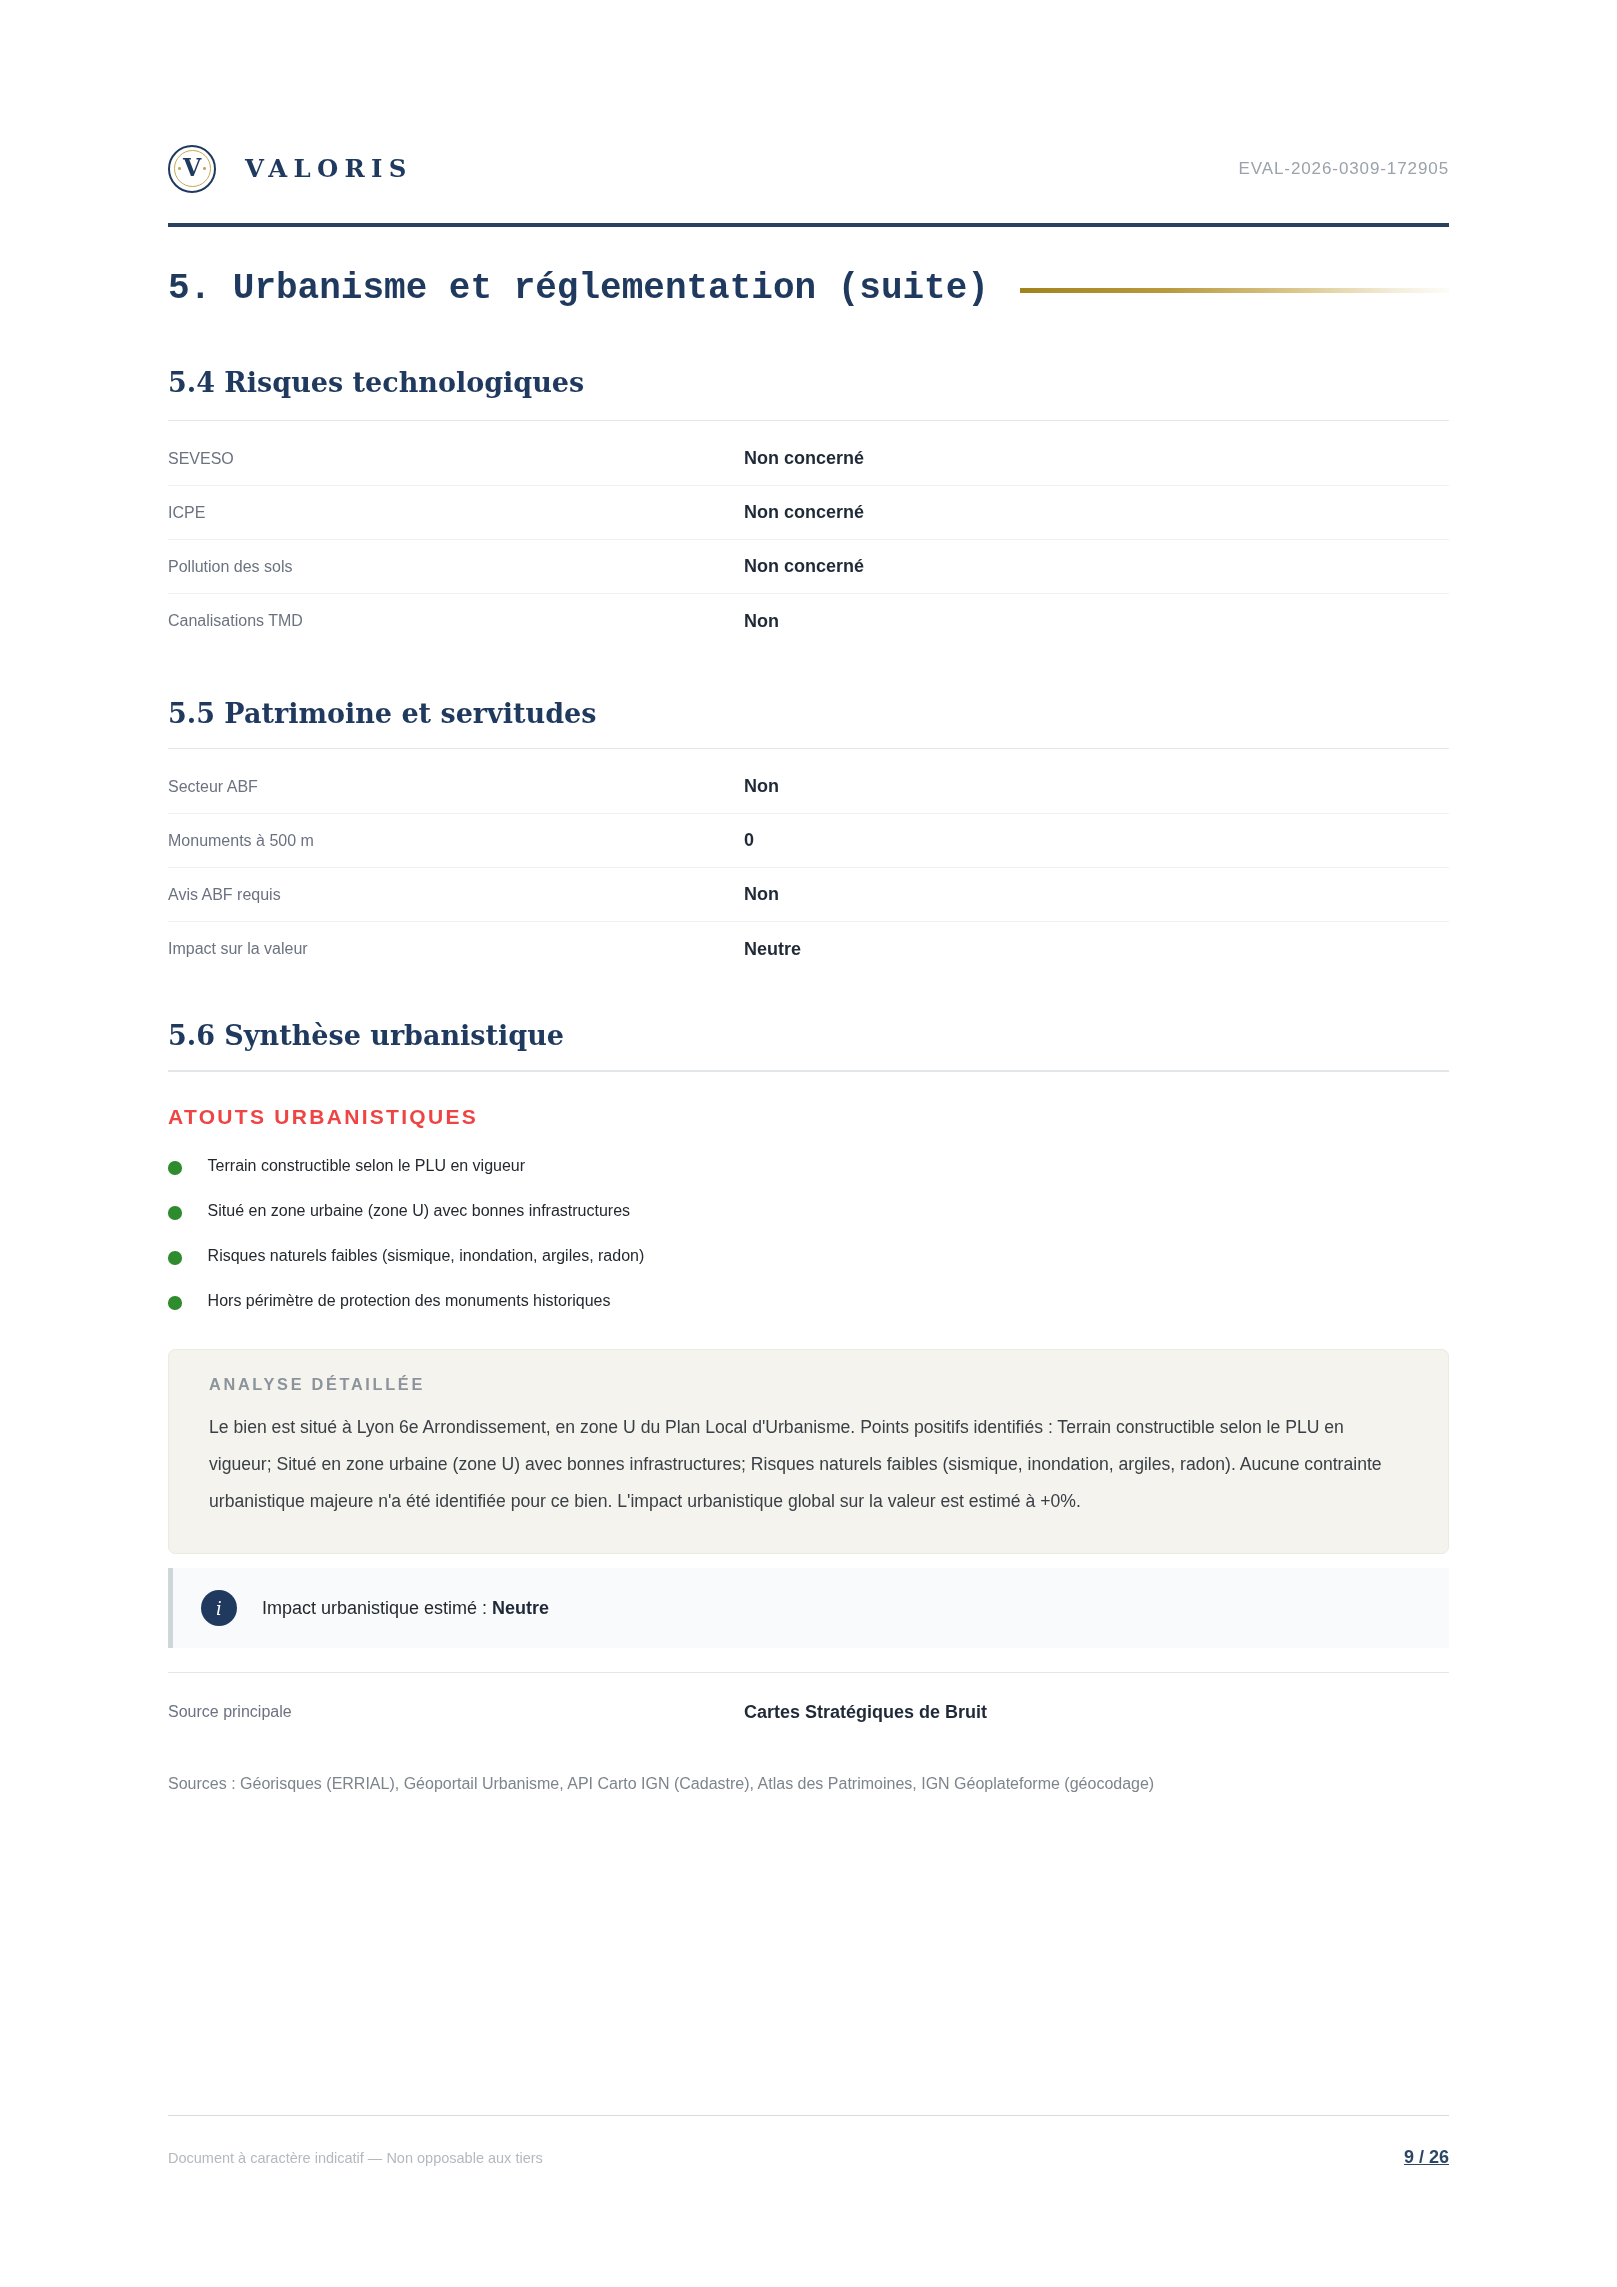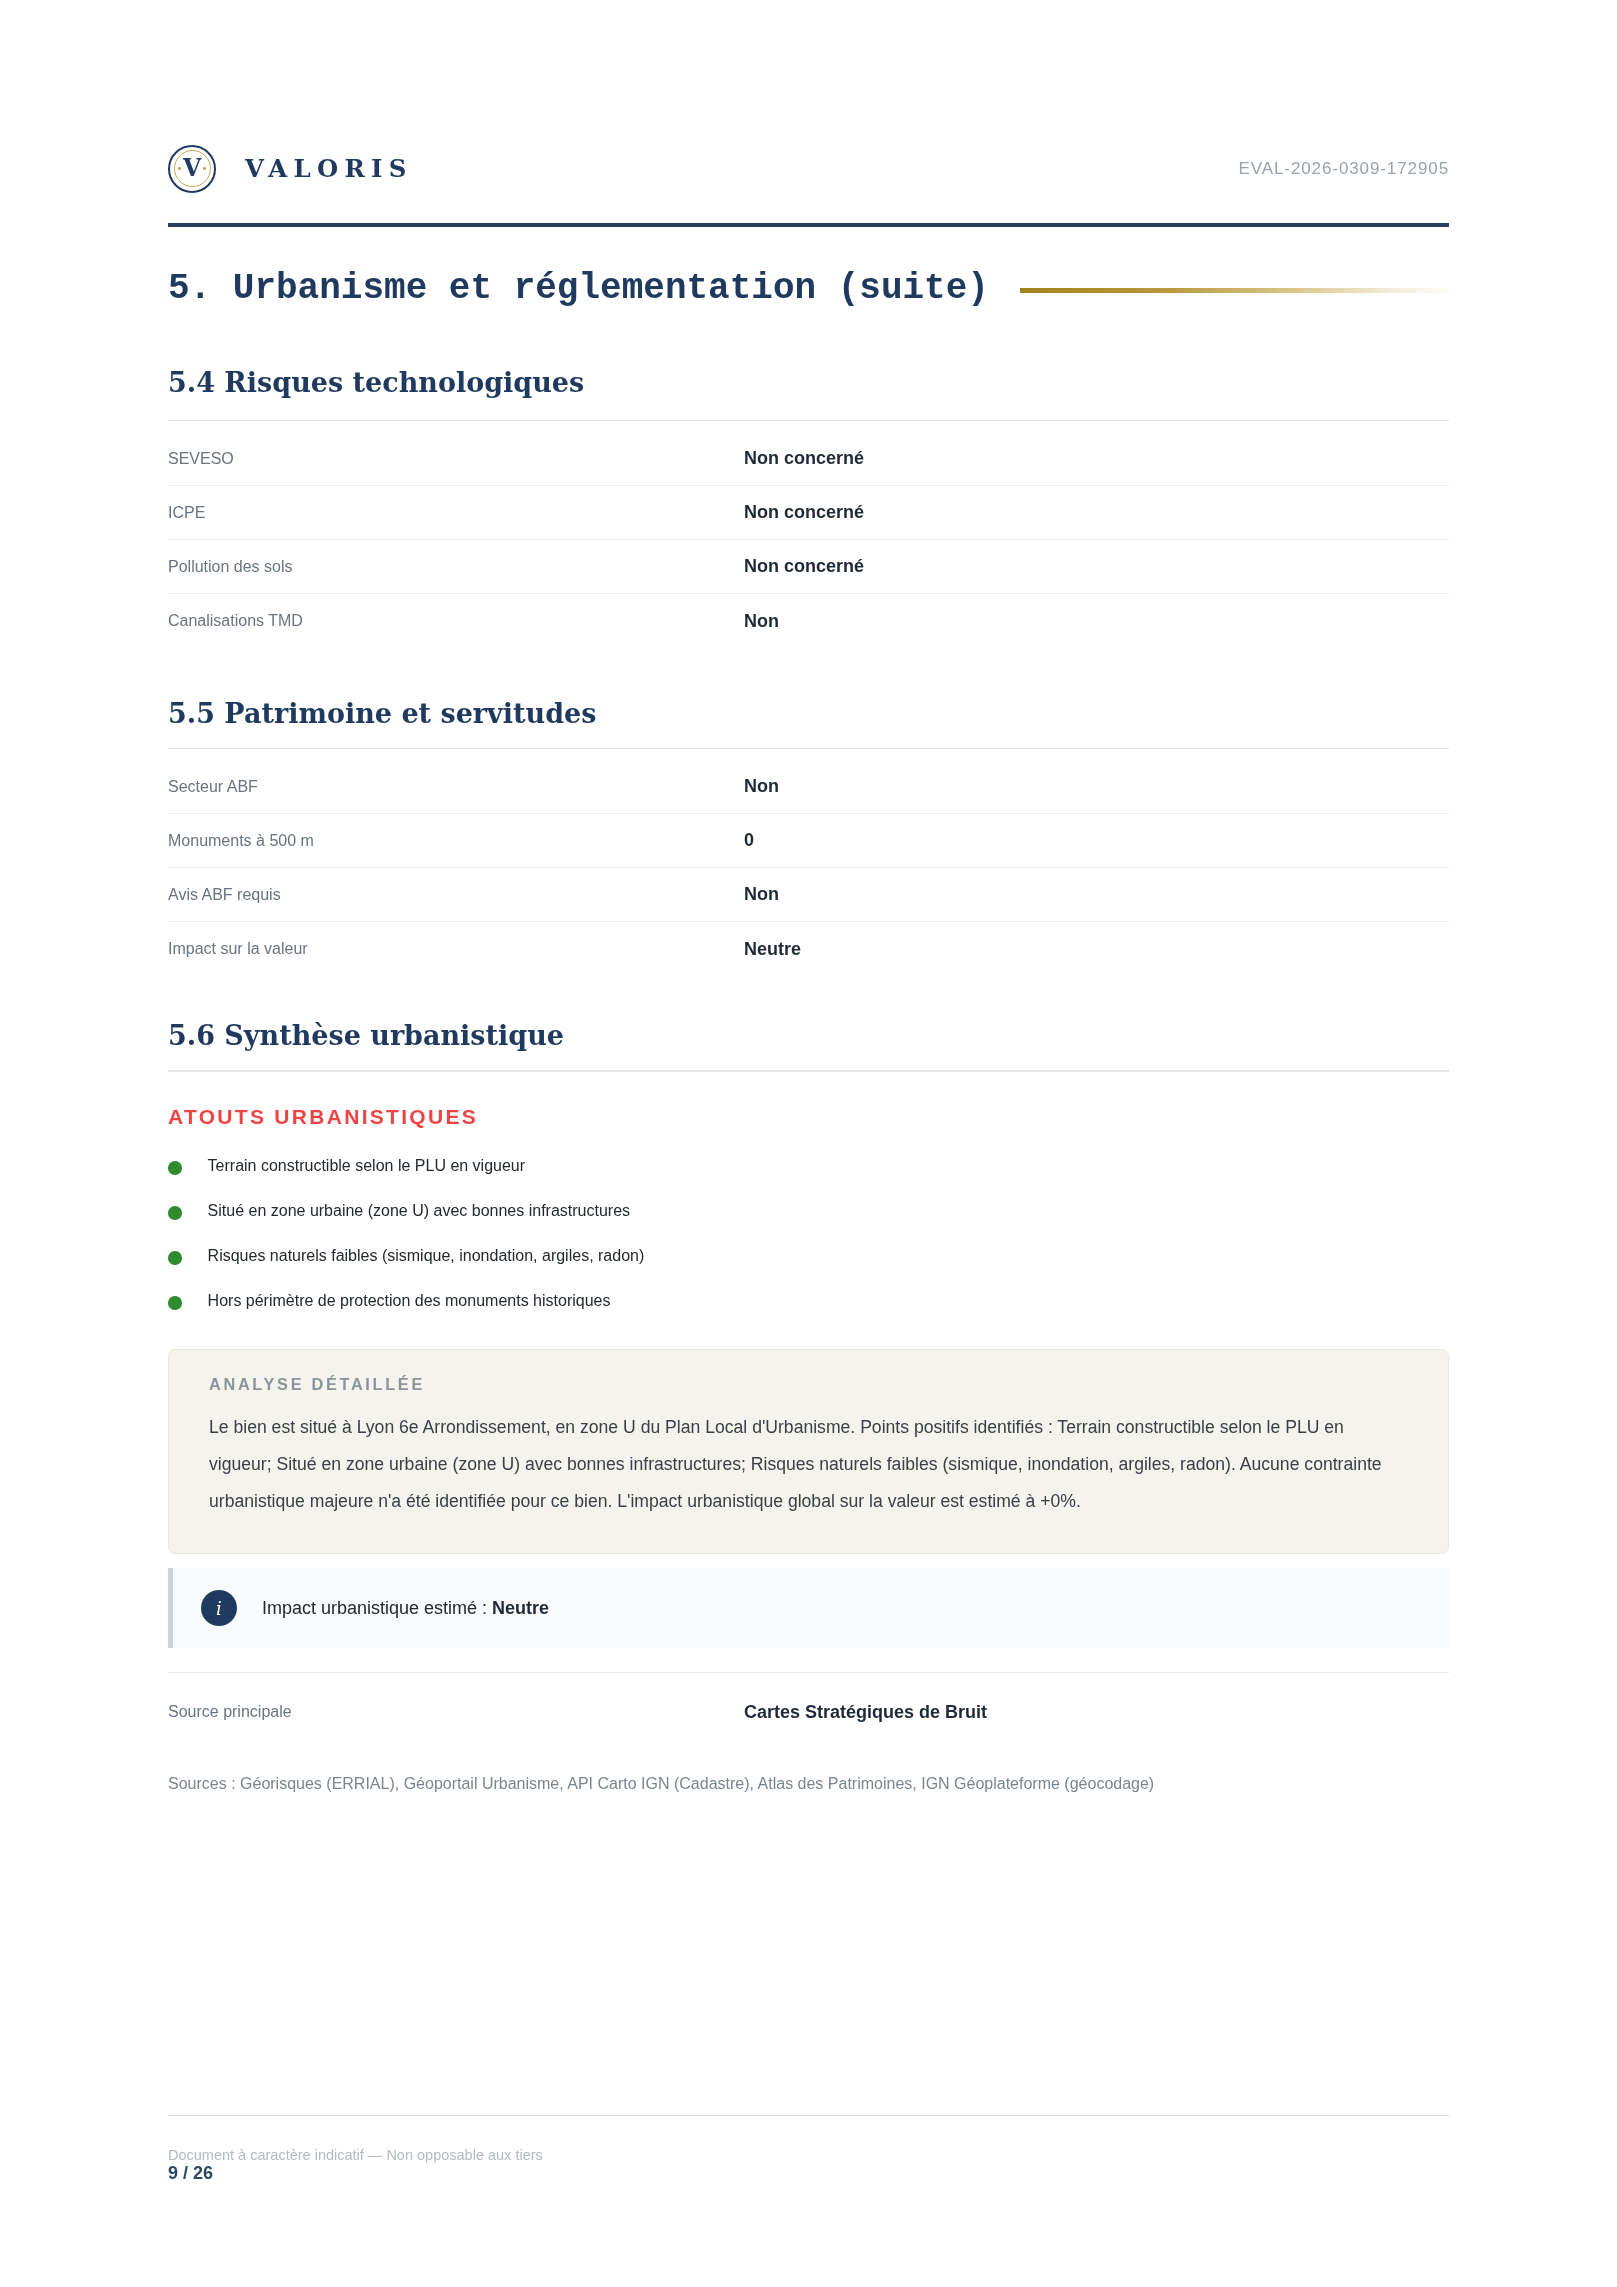--- a/index.html
+++ b/index.html
@@ -139,24 +139,24 @@
   
   .rule-57 { margin-top: 23.5px; }
   .t-57 { margin-top: 0; border-top: none; padding-top: 11.8px; }
   .sources-note { margin-top: 36px; font-size: 16px; color: #7d848c; }
 
   
   .footer {
     position: absolute; left: 168px; right: 168px; top: 2115px;
     border-top: 1.8px solid #d8dbde;
     padding-top: 31px;
-    display: flex; align-items: baseline; justify-content: space-between; flex-direction: column;
+    display: flex; align-items: baseline; justify-content: space-between;
   }
   .footer-disclaimer { font-size: 14.5px; color: #b3b9bf; }
-  .footer-page { font-size: 18px; font-weight: bold; color: #2c4766; }
+  .footer-page { font-size: 18px; font-weight: bold; color: #2c4766; text-decoration: underline; }
 </style>
 </head>
 <body>
 
 <div class="page">
   <div class="content">
 
     <div class="header-row">
       <div class="brand-wrap">
         <div class="logo-outer">

